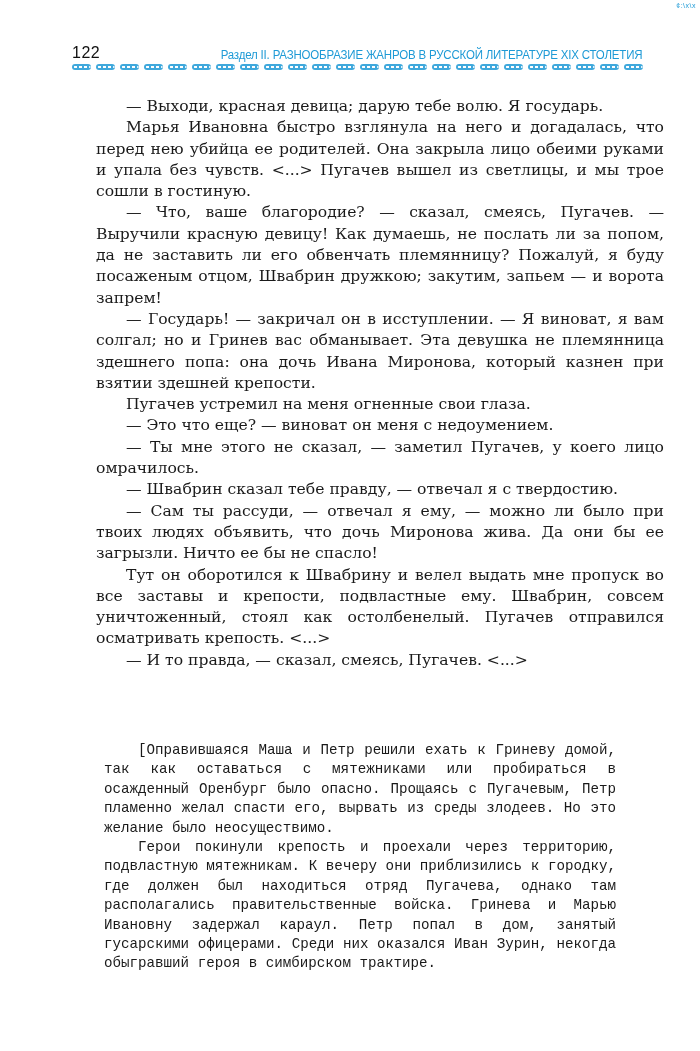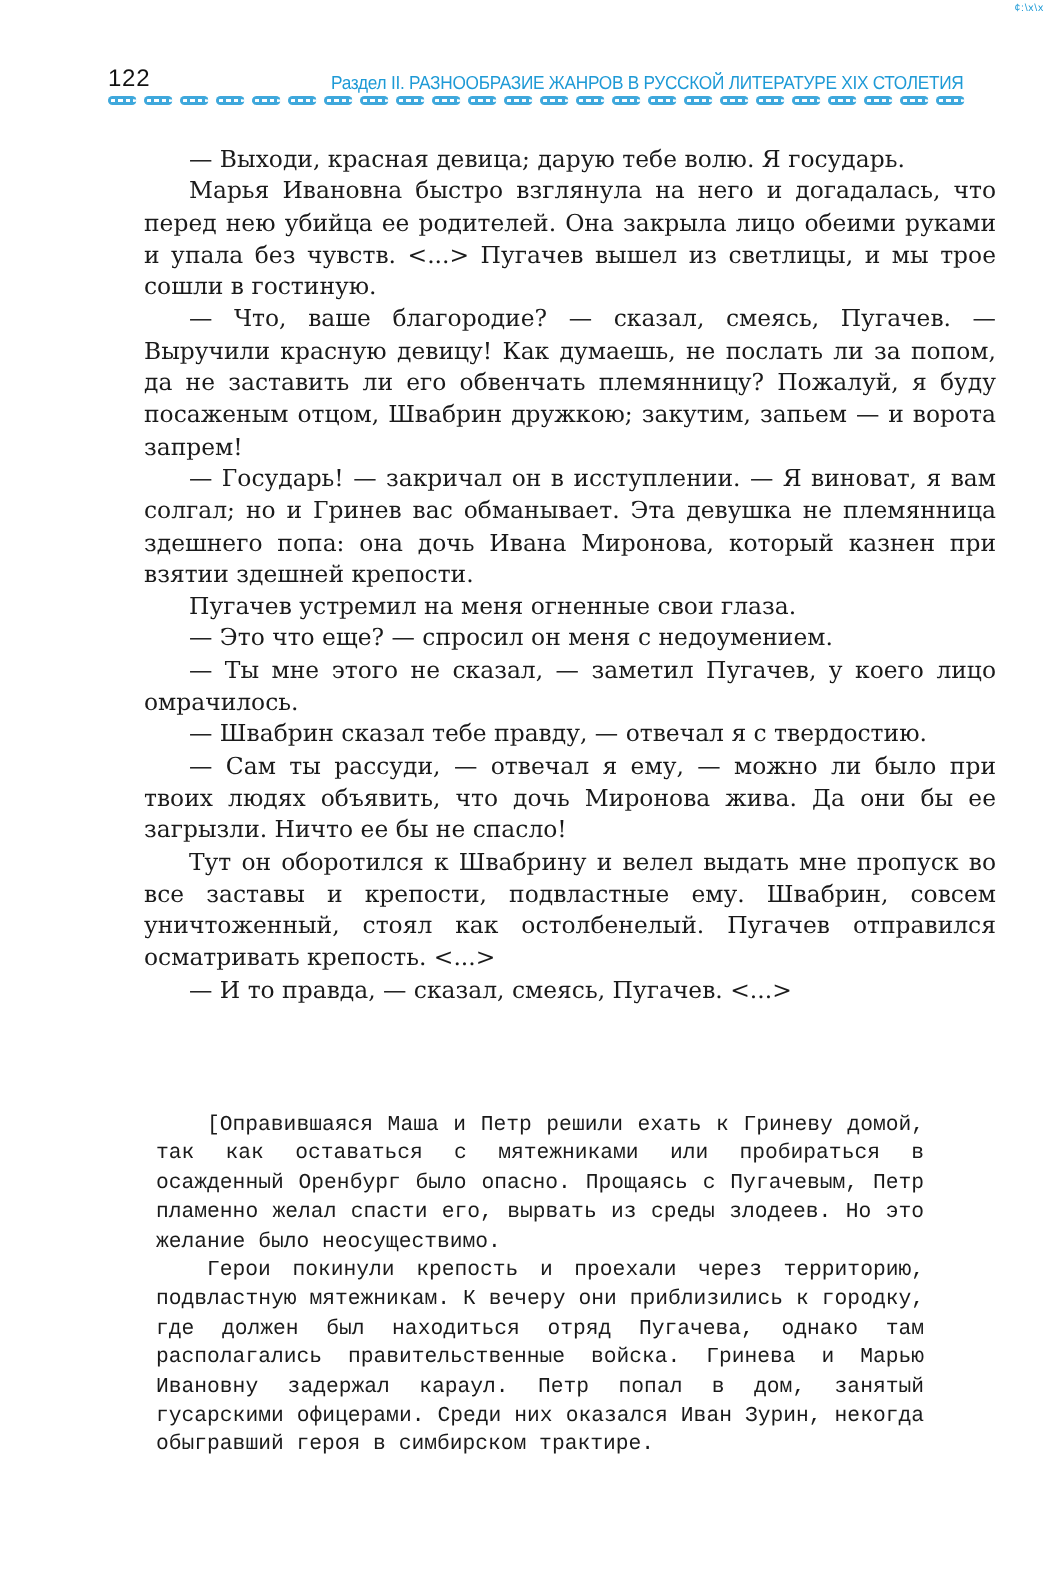--- a/index.html
+++ b/index.html
@@ -79,21 +79,21 @@
     <span></span>
     <span></span>
   </div>
 
 <div class="main-text">
   <p>— Выходи, красная девица; дарую тебе волю. Я государь.</p>
   <p>Марья Ивановна быстро взглянула на него и догадалась, что перед нею убийца ее родителей. Она закрыла лицо обеими руками и упала без чувств. &lt;...&gt; Пугачев вышел из светлицы, и мы трое сошли в гостиную.</p>
   <p>— Что, ваше благородие? — сказал, смеясь, Пугачев. — Выручили красную девицу! Как думаешь, не послать ли за попом, да не заставить ли его обвенчать племянницу? Пожалуй, я буду посаженым отцом, Швабрин дружкою; закутим, запьем — и ворота запрем!</p>
   <p>— Государь! — закричал он в исступлении. — Я виноват, я вам солгал; но и Гринев вас обманывает. Эта девушка не племянница здешнего попа: она дочь Ивана Миронова, который казнен при взятии здешней крепости.</p>
   <p>Пугачев устремил на меня огненные свои глаза.</p>
-  <p>— Это что еще? — спросил он меня с недоумением.</p>
+  <p>— Это что еще? — виноват он меня с недоумением.</p>
   <p>— Ты мне этого не сказал, — заметил Пугачев, у коего лицо омрачилось.</p>
   <p>— Швабрин сказал тебе правду, — отвечал я с твердостию.</p>
   <p>— Сам ты рассуди, — отвечал я ему, — можно ли было при твоих людях объявить, что дочь Миронова жива. Да они бы ее загрызли. Ничто ее бы не спасло!</p>
   <p>Тут он оборотился к Швабрину и велел выдать мне пропуск во все заставы и крепости, подвластные ему. Швабрин, совсем уничтоженный, стоял как остолбенелый. Пугачев отправился осматривать крепость. &lt;...&gt;</p>
   <p>— И то правда, — сказал, смеясь, Пугачев. &lt;...&gt;</p>
 </div>
 
 <div class="inset-text">
   <p>[Оправившаяся Маша и Петр решили ехать к Гриневу домой, так как оставаться с мятежниками или пробираться в осажденный Оренбург было опасно. Прощаясь с Пугачевым, Петр пламенно желал спасти его, вырвать из среды злодеев. Но это желание было неосуществимо.</p>
   <p>Герои покинули крепость и проехали через территорию, подвластную мятежникам. К вечеру они приблизились к городку, где должен был находиться отряд Пугачева, однако там располагались правительственные войска. Гринева и Марью Ивановну задержал караул. Петр попал в дом, занятый гусарскими офицерами. Среди них оказался Иван Зурин, некогда обыгравший героя в симбирском трактире.</p>

